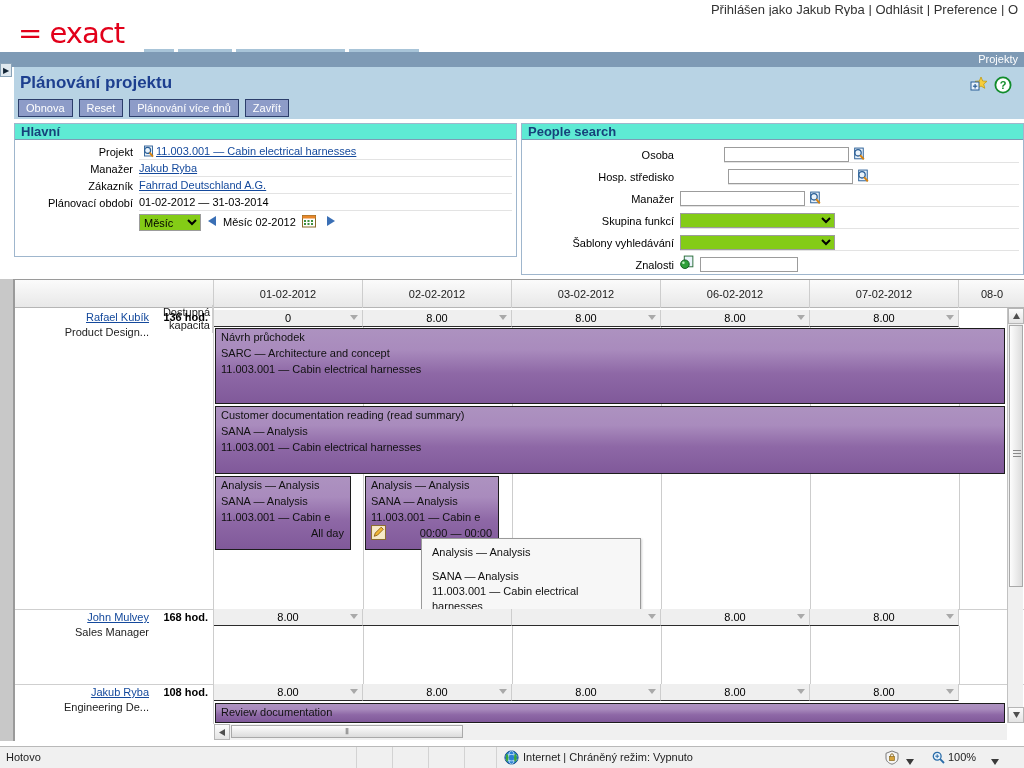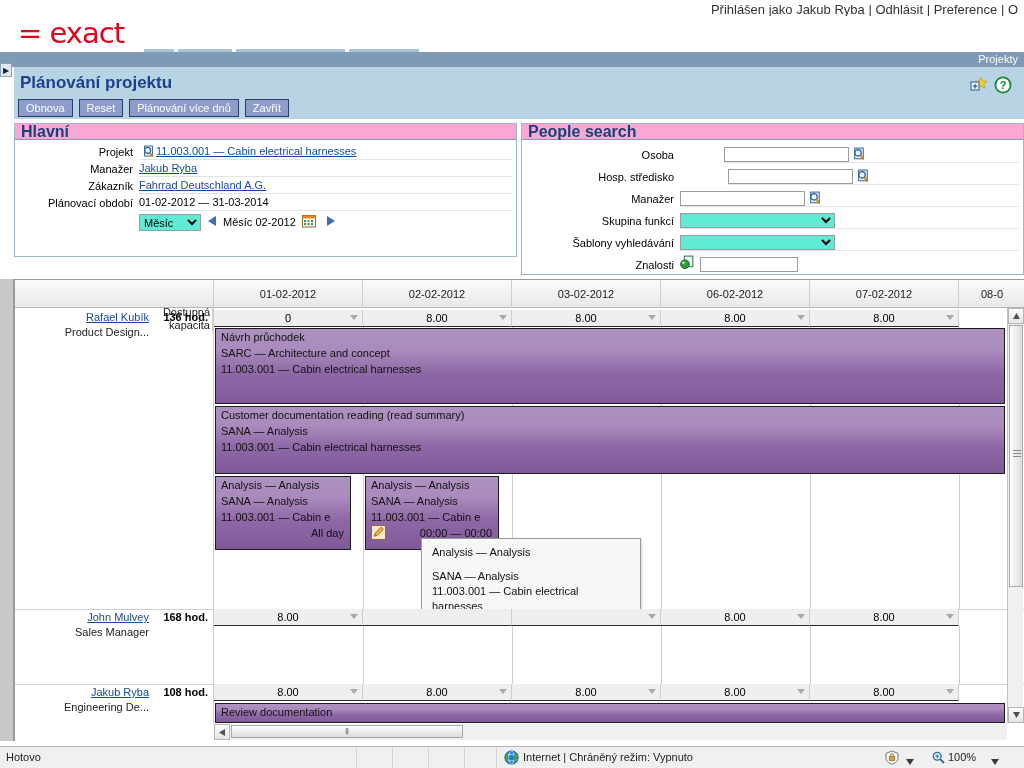--- a/index.html
+++ b/index.html
@@ -65,35 +65,35 @@
   .tbtn {
     display: inline-block; height: 18px; line-height: 16px;
     background: #8d9cc8; border: 1px solid #2c3e6b; color: #ffffff;
     font-size: 11px; padding: 0 7px; margin-right: 6px; cursor: pointer;
     vertical-align: top;
   }
 
   
   .panel { position: absolute; border: 1px solid #9fb6cd; background: #ffffff; }
   .panel-hdr {
-    height: 16px; line-height:16px; background:#f9a8d4;
+    height: 16px; line-height:16px; background:#5eead4;
     border-bottom: 1px solid #7e9ab5;
-    color:#16427a; font-weight:bold; font-size:16px; padding-left:6px;
+    color:#16427a; font-weight:bold; font-size:13px; padding-left:6px;
   }
   .panel-body { padding: 4px 4px 2px 4px; }
   .frow { display:flex; align-items:center; height:16px; margin-bottom:1px; }
   .flabel { text-align:right; padding-right:6px; font-size:11px; color:#000; }
   .fval { flex:1; border-bottom:1px solid #e3e3e3; height:16px; line-height:15px; }
   .link { color:#14499c; text-decoration: underline; cursor:pointer; }
   .txtin {
     border:1px solid #9c9c9c; background:#fff; height:15px; width:125px;
     vertical-align:middle; font-size:11px; font-family:"Liberation Sans",sans-serif;
   }
   .selin {
-    border:1px solid #9c9c9c; background:#5eead4; height:15px; width:155px;
+    border:1px solid #9c9c9c; background:#84cc16; height:15px; width:155px;
     font-size:11px; font-family:"Liberation Sans",sans-serif;
   }
   .cb { width:12px; height:12px; border:1px solid #9a9a9a; background:#ededed; display:inline-block; }
 
   
   .mag { display:inline-block; width:14px; height:14px; position:relative; vertical-align:middle; margin-left:3px; cursor:pointer;}
   .mag svg { display:block; }
 
   
   .grid {

